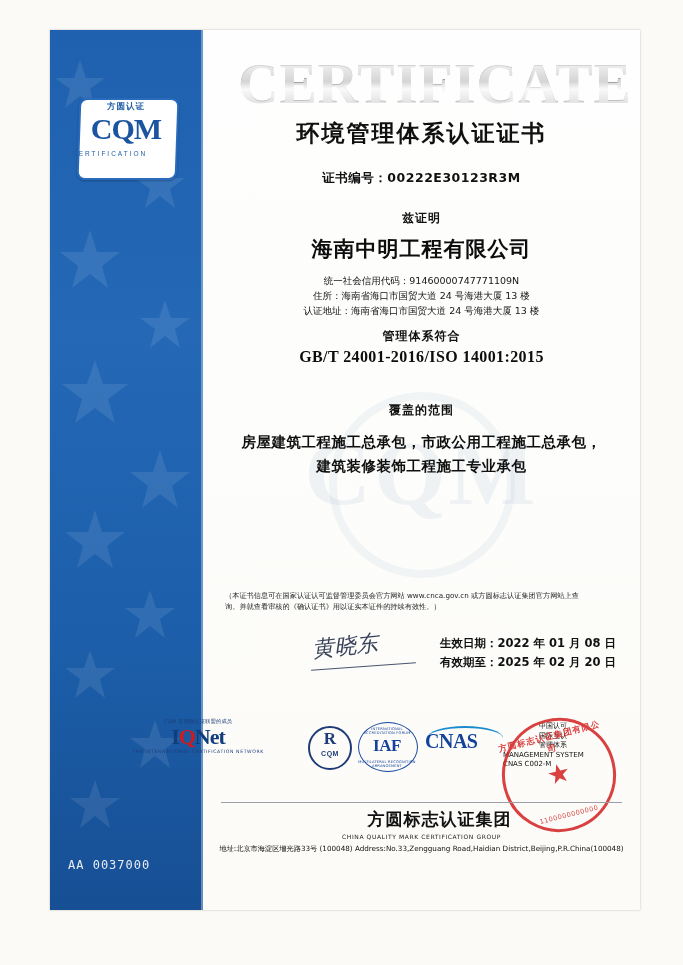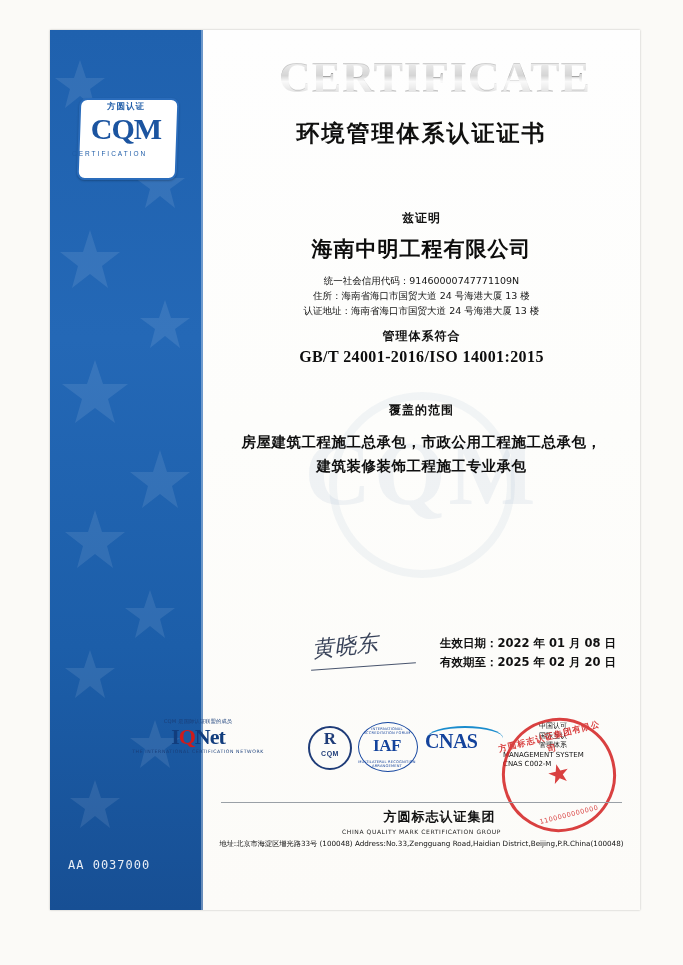--- a/index.html
+++ b/index.html
@@ -87,21 +87,21 @@
     border-radius: 50%;
   }
   
   .cert-word {
     position: absolute;
     top: 22px;
     left: 0; right: 0;
     text-align: center;
     font-family: "Liberation Serif", serif;
     font-weight: bold;
-    font-size: 44px;
+    font-size: 56px;
     letter-spacing: 1px;
     color: transparent;
     background: linear-gradient(180deg,#ffffff 0%, #d8d8d8 18%, #8e8e8e 46%, #f1f1f1 58%, #b6b6b6 78%, #dcdcdc 100%);
     -webkit-background-clip: text;
     background-clip: text;
     text-shadow: 0 1px 0 rgba(255,255,255,0.6);
     opacity: 0.92;
     padding-left: 27px;
   }
   .title-cn {
@@ -419,21 +419,21 @@
     background: #9aa0a6;
   }
   .footer {
     position: absolute;
     left: 0; right: 0;
     top: 778px;
     text-align: center;
     font-family: "DejaVu Sans", sans-serif;
   }
   .footer-cn {
-    font-size: 13px;
+    font-size: 17px;
     font-weight: bold;
     color: #111;
     letter-spacing: 1px;
     margin-left: 36px;
   }
   .footer-en {
     font-size: 6px;
     color: #222;
     letter-spacing: 0.6px;
     margin-top: 2px;
@@ -542,38 +542,43 @@
       <div class="band-inner-line"></div>
     </div>
 
     <div class="main">
 
       <div class="wm-ring"></div>
       <div class="watermark">CQM</div>
 
       <div class="cert-word">CERTIFICATE</div>
       <div class="title-cn">环境管理体系认证证书</div>
+      <div class="cert-no">证书编号：00222E30123R3M</div>
       <div class="hereby">兹证明</div>
       <div class="company">海南中明工程有限公司</div>
 
       <div class="detail-lines">
         <div>统一社会信用代码：91460000747771109N</div>
         <div>住所：海南省海口市国贸大道 24 号海港大厦 13 楼</div>
         <div>认证地址：海南省海口市国贸大道 24 号海港大厦 13 楼</div>
       </div>
 
       <div class="sys-label">管理体系符合</div>
       <div class="standard">GB/T 24001-2016/ISO 14001:2015</div>
 
       <div class="scope-label">覆盖的范围</div>
       <div class="scope-text">
         <div>房屋建筑工程施工总承包，市政公用工程施工总承包，</div>
         <div>建筑装修装饰工程施工专业承包</div>
       </div>
 
+      <div class="fineprint">
+        <div>（本证书信息可在国家认证认可监督管理委员会官方网站 www.cnca.gov.cn 或方圆标志认证集团官方网站上查</div>
+        <div>询。并就查看审核的《确认证书》用以证实本证件的持续有效性。）</div>
+      </div>
 
       <div class="dates">
         <div>生效日期：2022 年 01 月 08 日</div>
         <div>有效期至：2025 年 02 月 20 日</div>
       </div>
 
       <div class="signature">黄晓东</div>
       <div class="sig-underline"></div>
 
       <div class="logos">

